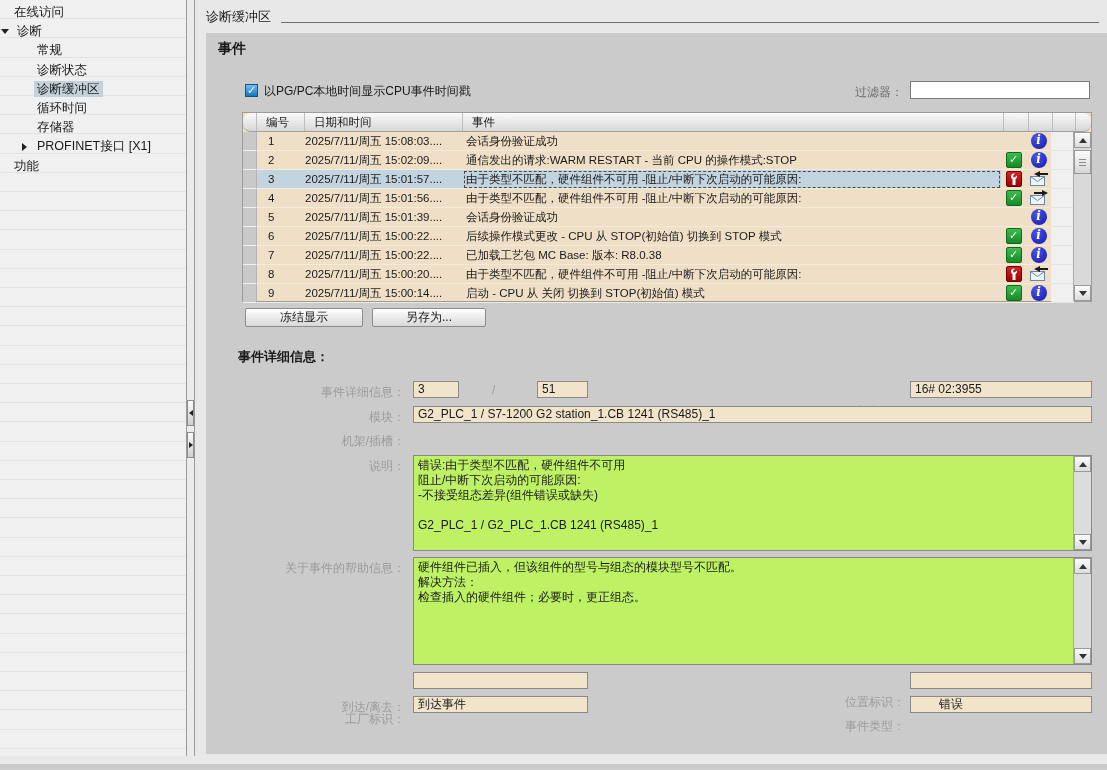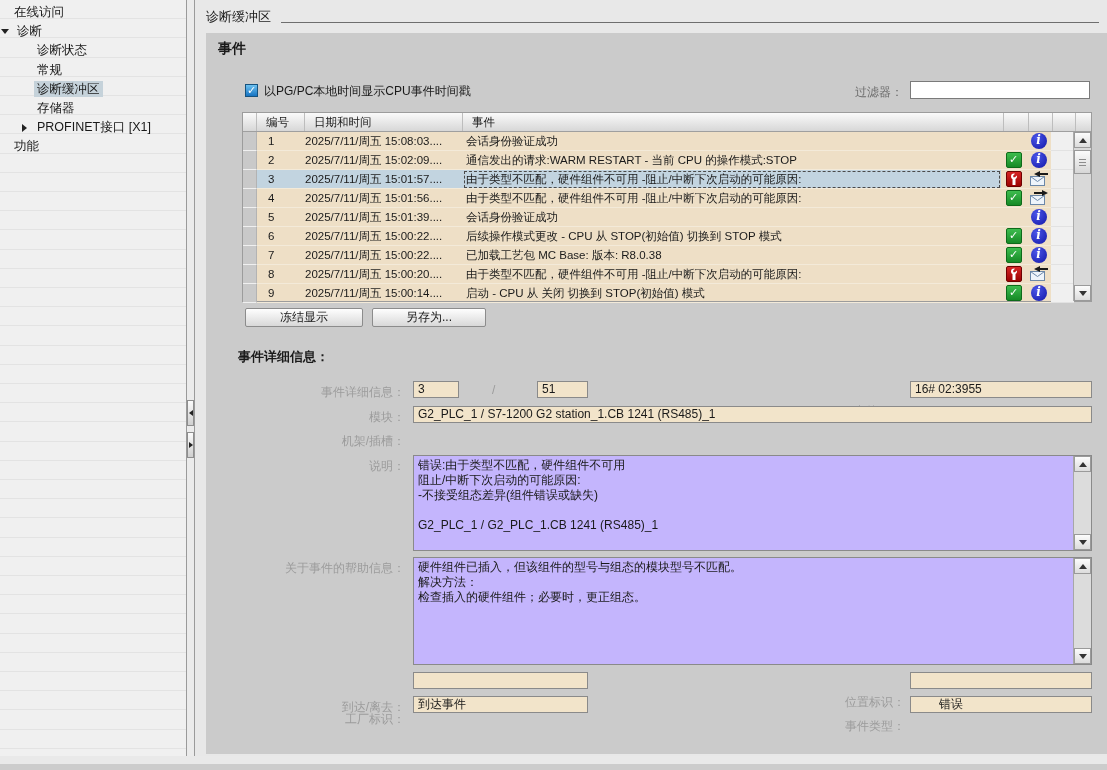--- a/index.html
+++ b/index.html
@@ -38,21 +38,21 @@
   
   #cbx{position:absolute;left:245px;top:84px;width:13px;height:13px;border:1px solid #16527e;box-sizing:border-box;
        background:linear-gradient(#6cc1f0,#1673c2);color:#fff;font-size:11px;line-height:11px;text-align:center;font-weight:bold;}
   #cbxlbl{position:absolute;left:264px;top:83px;}
   #filterlbl{position:absolute;left:800px;top:84px;width:103px;text-align:right;color:#6b6b6b;}
   #filterinput{position:absolute;left:910px;top:81px;width:180px;height:18px;border:1px solid #7a7a7a;
        background:#fff;box-sizing:border-box;font:12px "Liberation Sans","DejaVu Sans",sans-serif;padding:0 3px;}
   
   #etable{position:absolute;left:242px;top:112px;width:850px;height:190px;border:1px solid #9c9c9c;box-sizing:border-box;background:#eedfc6;}
   #thead{display:flex;height:19px;line-height:19px;background:linear-gradient(#fafafa,#d7d7d7);
-         border-bottom:1px solid #9f9f9f;box-sizing:border-box;font-size:11.5px;}
+         border-bottom:1px solid #9f9f9f;box-sizing:border-box;font-size:11.5px;border-radius:8px;}
   #thead>div{border-right:1px solid #bdbdbd;box-sizing:border-box;padding-left:9px;white-space:nowrap;overflow:hidden;}
   .w-sel{width:14px;padding-left:0 !important;} .w-no{width:48px;} .w-dt{width:158px;} .w-ev{flex:1;}
   .w-i1{width:25px;padding-left:0 !important;} .w-i2{width:24px;padding-left:0 !important;}
   .w-gap{width:23px;padding-left:0 !important;} .w-sb{width:15px;padding-left:0 !important;border-right:none !important;}
   #tbody{position:absolute;left:0;top:19px;right:17px;bottom:0;}
   .trow{display:flex;height:19px;line-height:19px;font-size:11.5px;white-space:nowrap;}
   .trow>div{overflow:hidden;box-sizing:border-box;}
   .c-sel{width:14px;background:#c9c9c9;border-bottom:1px solid #f0f0f0;border-right:1px solid #b3b3b3;}
   .c-no{width:48px;padding-left:11px;border-bottom:1px solid #f3ead9;}
   .c-dt{width:158px;border-bottom:1px solid #f3ead9;}
@@ -87,37 +87,38 @@
        border-radius:2px;box-sizing:border-box;text-align:center;line-height:17px;font-size:12px;cursor:default;}
   #btnfreeze{left:245px;top:308px;width:118px;}
   #btnsave{left:372px;top:308px;width:114px;}
   #btnopen{left:411px;top:763px;width:116px;}
   
   .dlabel{position:absolute;left:238px;width:167px;text-align:right;color:#9c9c9c;white-space:nowrap;}
   .dlabel-r{position:absolute;left:798px;width:107px;text-align:right;color:#9c9c9c;white-space:nowrap;margin-top:19px;}
   .dfield{position:absolute;height:17px;background:#f2e4ca;border:1px solid #8a8a8a;box-sizing:border-box;
           padding:0 4px;line-height:15px;font-size:12px;white-space:nowrap;overflow:hidden;}
   .dslash{position:absolute;left:492px;top:383px;color:#9c9c9c;}
-  .dbox{position:absolute;background:#c4b5fd;border:1px solid #8a8a8a;box-sizing:border-box;}
+  .dbox{position:absolute;background:#bef264;border:1px solid #8a8a8a;box-sizing:border-box;}
   .dbox .txt{position:absolute;left:4px;top:2px;right:20px;bottom:2px;white-space:pre-line;
              line-height:15px;font-size:12px;overflow:hidden;}
   .dbox .vsb{position:absolute;right:0;top:0;bottom:0;width:17px;background:#dcdcdc;border-left:1px solid #a7a7a7;}
 </style>
 </head>
 <body>
 
 <div id="root">
 
   <div id="sidebar">
     <div id="tree">
         <div class="titem lv0"><span class="lbl">在线访问</span></div>
         <div class="titem lv0"><span class="tri exp"></span><span class="lbl">诊断</span></div>
+        <div class="titem lv1"><span class="lbl">常规</span></div>
         <div class="titem lv1"><span class="lbl">诊断状态</span></div>
-        <div class="titem lv1"><span class="lbl">常规</span></div>
         <div class="titem lv1 sel"><span class="lbl">诊断缓冲区</span></div>
+        <div class="titem lv1"><span class="lbl">循环时间</span></div>
         <div class="titem lv1"><span class="lbl">存储器</span></div>
         <div class="titem lv1"><span class="tri col"></span><span class="lbl">PROFINET接口 [X1]</span></div>
         <div class="titem lv0"><span class="lbl">功能</span></div>
       </div>
   </div>
 
   <div id="splitter">
     <div class="sphandle" style="top:400px;">
         <span class="tri tl"></span>
       </div>

